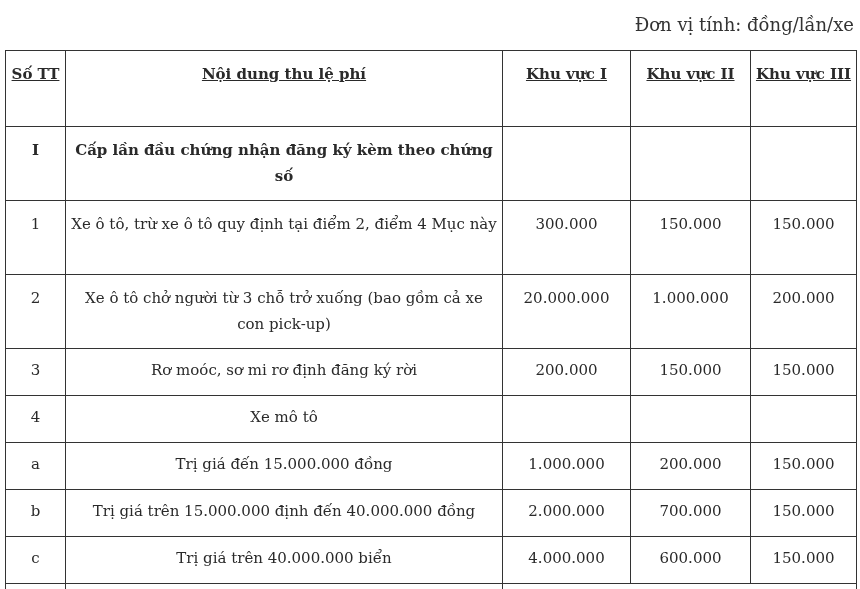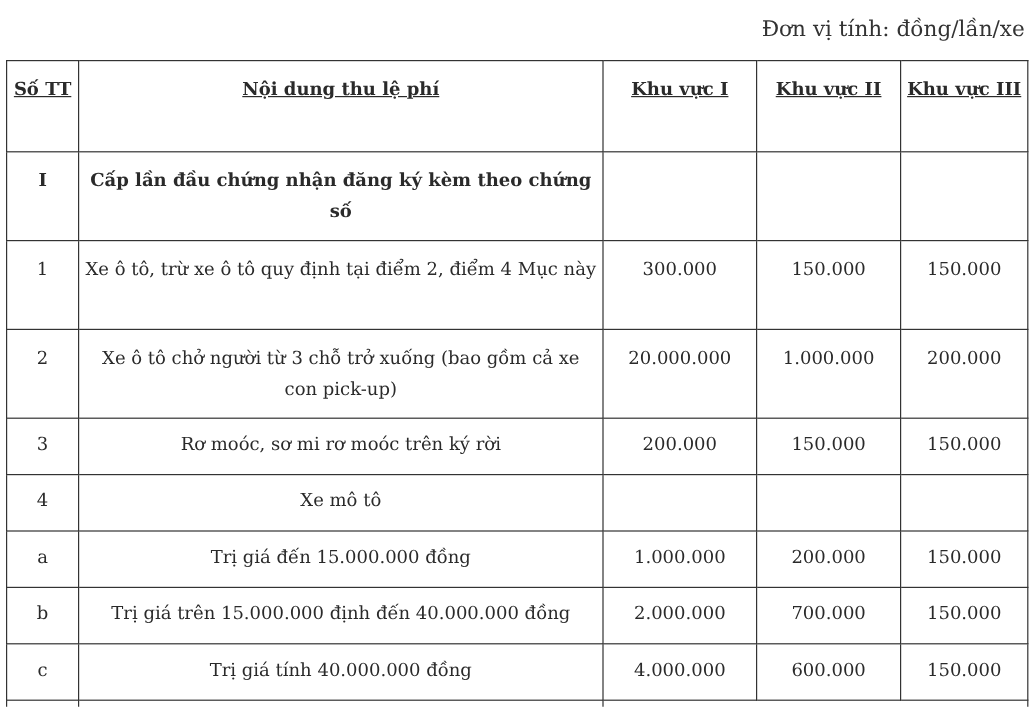--- a/index.html
+++ b/index.html
@@ -82,21 +82,21 @@
     </tr>
     <tr class="tall">
       <td>2</td>
       <td class="content tight">Xe ô tô chở người từ 3 chỗ trở xuống (bao gồm cả xe con pick-up)</td>
       <td>20.000.000</td>
       <td>1.000.000</td>
       <td>200.000</td>
     </tr>
     <tr class="short">
       <td>3</td>
-      <td class="content">Rơ moóc, sơ mi rơ moóc trên ký rời</td>
+      <td class="content">Rơ moóc, sơ mi rơ định đăng ký rời</td>
       <td>200.000</td>
       <td>150.000</td>
       <td>150.000</td>
     </tr>
     <tr class="short">
       <td>4</td>
       <td class="content">Xe mô tô</td>
       <td></td>
       <td></td>
       <td></td>
@@ -110,21 +110,21 @@
     </tr>
     <tr class="short">
       <td>b</td>
       <td class="content tight">Trị giá trên 15.000.000 định đến 40.000.000 đồng</td>
       <td>2.000.000</td>
       <td>700.000</td>
       <td>150.000</td>
     </tr>
     <tr class="short">
       <td>c</td>
-      <td class="content">Trị giá tính 40.000.000 đồng</td>
+      <td class="content">Trị giá trên 40.000.000 biển</td>
       <td>4.000.000</td>
       <td>600.000</td>
       <td>150.000</td>
     </tr>
     <tr class="partial">
       <td></td>
       <td></td>
       <td colspan="3"></td>
     </tr>
   </tbody>

